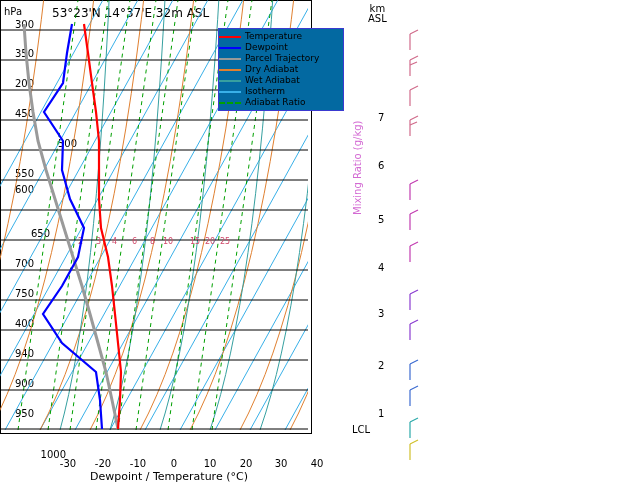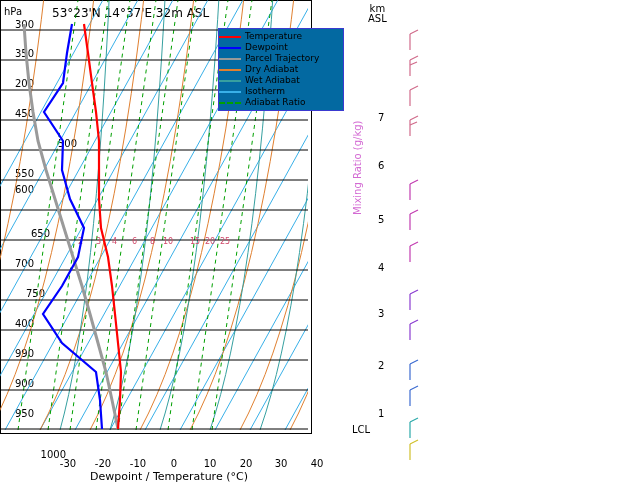--- a/index.html
+++ b/index.html
@@ -46,23 +46,23 @@
 
     <div class="ylab" style="left:0px;top:19px;">300</div>
     <div class="ylab" style="left:0px;top:48px;">350</div>
     <div class="ylab" style="left:0px;top:78px;">200</div>
     <div class="ylab" style="left:0px;top:108px;">450</div>
     <div class="ylab" style="left:0px;top:138px;margin-left:43px;">500</div>
     <div class="ylab" style="left:0px;top:168px;">550</div>
     <div class="ylab" style="left:0px;top:184px;">600</div>
     <div class="ylab" style="left:16px;top:228px;">650</div>
     <div class="ylab" style="left:0px;top:258px;">700</div>
-    <div class="ylab" style="left:0px;top:288px;padding-left:11px;">750</div>
+    <div class="ylab" style="left:0px;top:288px;">750</div>
     <div class="ylab" style="left:0px;top:318px;">400</div>
-    <div class="ylab" style="left:0px;top:348px;">990</div>
+    <div class="ylab" style="left:0px;top:348px;">940</div>
     <div class="ylab" style="left:0px;top:378px;">900</div>
     <div class="ylab" style="left:0px;top:408px;">950</div>
     <div class="ylab" style="left:0px;top:449px;margin-left:32px;">1000</div>
 
     <div class="xlab" style="left:53px;top:458px;">-30</div>
     <div class="xlab" style="left:88px;top:458px;">-20</div>
     <div class="xlab" style="left:123px;top:458px;">-10</div>
     <div class="xlab" style="left:159px;top:458px;">0</div>
     <div class="xlab" style="left:195px;top:458px;">10</div>
     <div class="xlab" style="left:231px;top:458px;">20</div>

